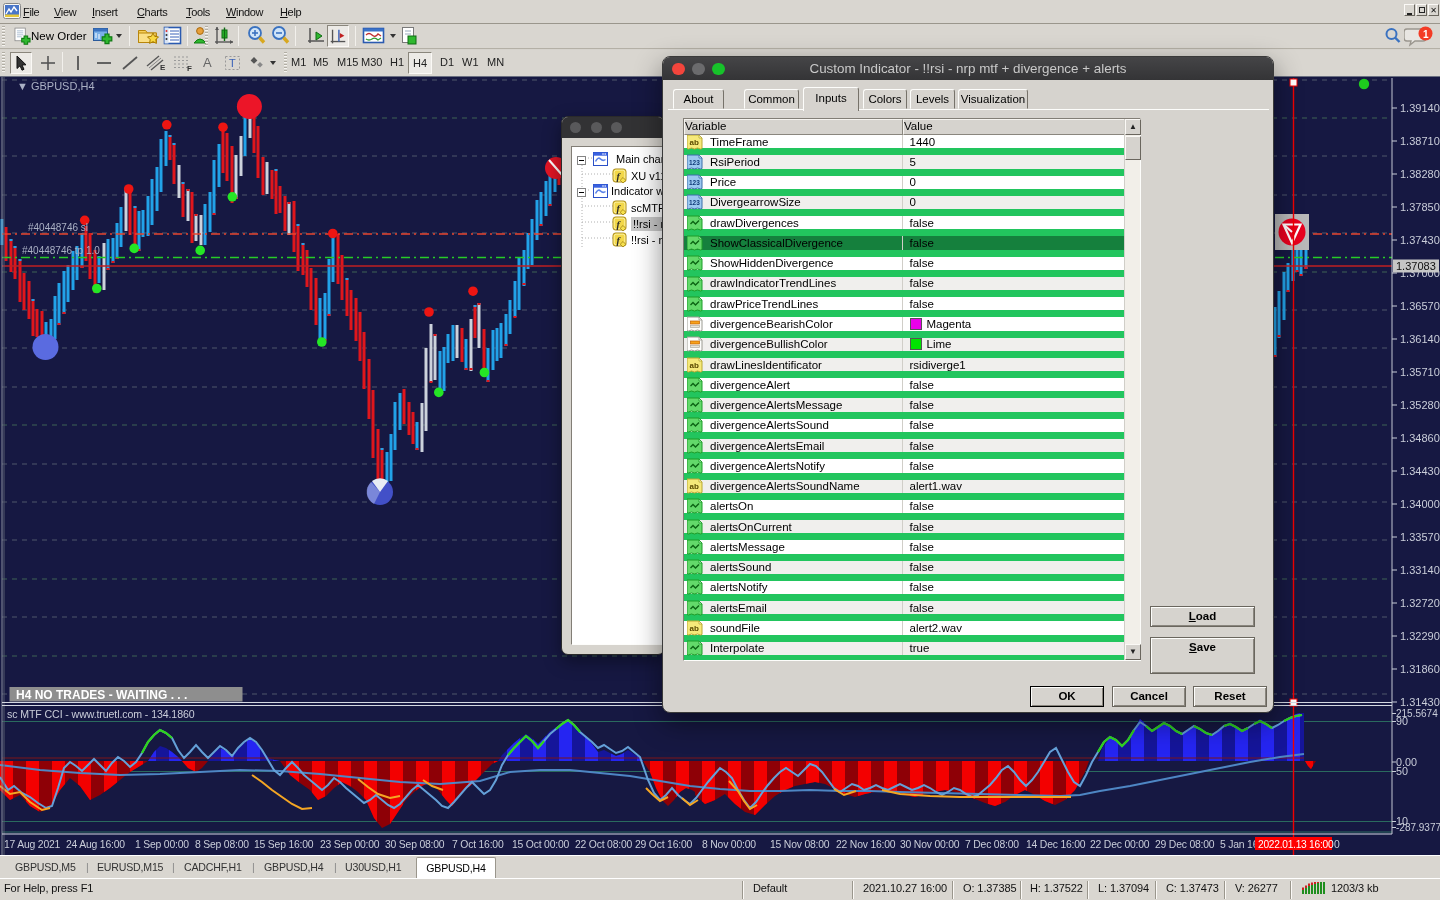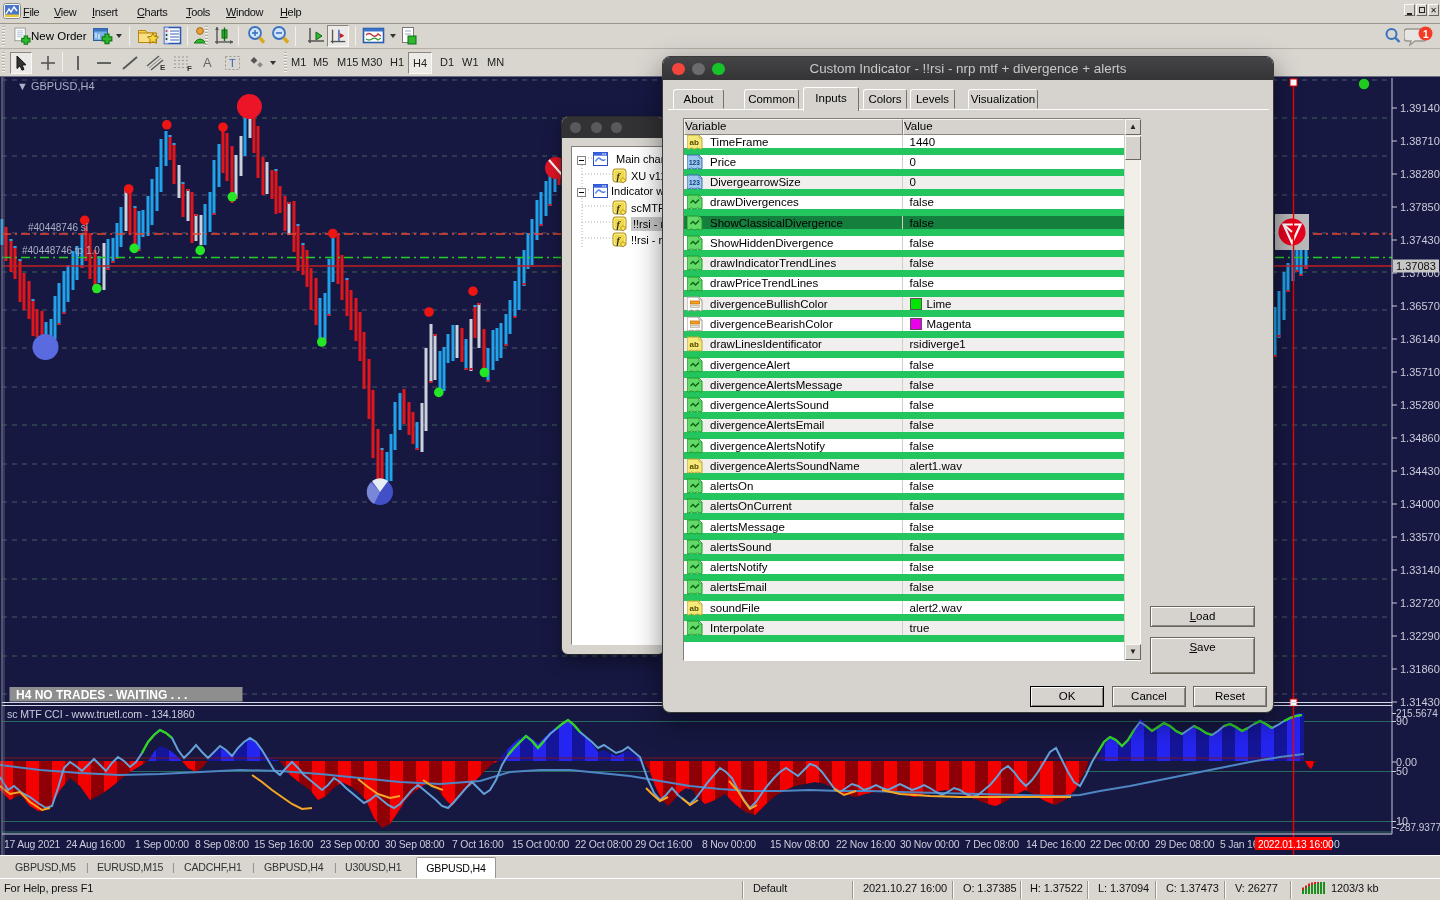--- a/index.html
+++ b/index.html
@@ -35,21 +35,21 @@
 .th { border:1px solid; border-color:#f6f4f0 #8a867e #8a867e #f6f4f0; }
 .trow { display:flex; height:20.27px; font-size:11.5px; border-bottom:7px solid #22c55e; }
 .tc1 { width:219px; display:flex; align-items:center; padding-left:3px; border-right:1px solid #d0cec8; }
 .tc2 { width:222px; display:flex; align-items:center; padding-left:7px; }
 .ticon { width:16px; height:16px; margin-right:7px; display:inline-block; }
 .ticon svg { display:block; }
 .csq { width:12px; height:12px; display:inline-block; margin-right:5px; border:1px solid #555; }
 .vsb { position:absolute; right:0; top:0; width:16px; height:100%; background:#f2efe9; border-left:1px solid #d0cec8; }
 .sbtn { position:absolute; left:0; width:16px; height:16px; background:#d6d3ce; border:1px solid; border-color:#fbf9f6 #6a665e #6a665e #fbf9f6; font-size:8px; text-align:center; line-height:14px; color:#222; }
 .sthumb { position:absolute; left:0; top:17px; width:16px; height:24px; background:#d6d3ce; border:1px solid; border-color:#fbf9f6 #6a665e #6a665e #fbf9f6; }
-.dbtn { position:absolute; background:#d6d3ce; border:1px solid #6a665e; box-shadow:inset 1px 1px 0 #fdfdfb, inset -1px -1px 0 #8a867e; font-size:11.5px; text-align:center; color:#000; }
+.dbtn { position:absolute; background:#d6d3ce; border:1px solid #6a665e; box-shadow:inset 1px 1px 0 #fdfdfb, inset -1px -1px 0 #8a867e; font-size:11.5px; text-align:center; color:#000;font-weight:bold; }
 .dbtn u { text-decoration:underline; }
 
 
 .swin { position:absolute; left:561px; top:116px; width:104px; height:539px; background:#d7d4ce; border:1px solid #2a2a2a; border-radius:7px 7px 7px 7px; box-shadow:0 6px 18px rgba(0,0,0,0.4); }
 .stitle { position:absolute; left:0; top:0; width:100%; height:21px; background:#323234; border-radius:6px 6px 0 0; }
 .sc { position:absolute; top:5px; width:11px; height:11px; border-radius:50%; background:#59595b; }
 .streebox { position:absolute; left:9px; top:29px; right:0; bottom:9px; background:#fff; border:1px solid; border-color:#827e76 #fdfdfb #fdfdfb #827e76; overflow:hidden; }
 .titem { position:absolute; height:16px; font-size:11px; color:#000; white-space:nowrap; display:flex; align-items:center; }
 </style></head>
 <body>
@@ -902,21 +902,21 @@
  <div class="dtitle"></div>
  <span class="tl" style="left:9px;background:#f3453c"></span>
  <span class="tl" style="left:29px;background:#6b6b6d"></span>
  <span class="tl" style="left:49px;background:#17c22a"></span>
  <div class="dtext">Custom Indicator - !!rsi - nrp mtf + divergence + alerts</div>
  <div class="tabs">
   <div class="tab" style="width:51px;margin-right:20px">About</div>
   <div class="tab" style="width:55px;margin-right:4px">Common</div>
   <div class="tab active" style="width:56px;margin-right:4px">Inputs</div>
   <div class="tab" style="width:44px;margin-right:3px">Colors</div>
-  <div class="tab" style="width:45px;margin-right:13px">Levels</div>
+  <div class="tab" style="width:45px;margin-right:3px">Levels</div>
   <div class="tab" style="width:70px">Visualization</div>
  </div>
  <div class="tabbase"></div>
  <div class="dtable">
   <div class="thead">
         <div class="th" style="width:219px">Variable</div>
         <div class="th" style="width:223px">Value</div>
       </div>
   <div style="position:absolute;left:0;top:16px;right:16px;bottom:0;overflow:hidden">
   <div class="trow" style="background:#ffffff">
@@ -925,42 +925,55 @@
               <svg width="16" height="16" viewBox="0 0 16 16">
                 <path d="M2 1h10l3 3v10.5q-1.5 1-3 0t-3 0-3 0-3 0q-1.5 1-3 0V1z" fill="#f5e97a" stroke="#b8a832" stroke-width="1"></path>
                 <path d="M12 1v3h3z" fill="#fffbd0" stroke="#b8a832" stroke-width="0.8"></path>
                 <text x="2.5" y="11" style="font:bold 8px 'Liberation Sans'" fill="#5a4a00">ab</text>
               </svg>
             </span>
             <span class="tname">TimeFrame</span>
           </div>
           <div class="tc2">1440</div>
         </div>
-        <div class="trow" style="background:#ffffff">
+        <div class="trow" style="background:#f0efed">
           <div class="tc1">
             <span class="ticon">
               <svg width="16" height="16" viewBox="0 0 16 16">
                 <path d="M2 1h10l3 3v10.5q-1.5 1-3 0t-3 0-3 0-3 0q-1.5 1-3 0V1z" fill="#9cc8f0" stroke="#3a6ea8" stroke-width="1"></path>
                 <path d="M12 1v3h3z" fill="#d8ecff" stroke="#3a6ea8" stroke-width="0.8"></path>
                 <text x="2" y="11" style="font:bold 6.5px 'Liberation Sans'" fill="#123c78">123</text>
               </svg>
             </span>
-            <span class="tname">Price</span>
-          </div>
-          <div class="tc2">0</div>
-        </div>
-        <div class="trow" style="background:#f0efed">
+            <span class="tname">RsiPeriod</span>
+          </div>
+          <div class="tc2">5</div>
+        </div>
+        <div class="trow" style="background:#ffffff">
           <div class="tc1">
             <span class="ticon">
               <svg width="16" height="16" viewBox="0 0 16 16">
                 <path d="M2 1h10l3 3v10.5q-1.5 1-3 0t-3 0-3 0-3 0q-1.5 1-3 0V1z" fill="#9cc8f0" stroke="#3a6ea8" stroke-width="1"></path>
                 <path d="M12 1v3h3z" fill="#d8ecff" stroke="#3a6ea8" stroke-width="0.8"></path>
                 <text x="2" y="11" style="font:bold 6.5px 'Liberation Sans'" fill="#123c78">123</text>
               </svg>
             </span>
+            <span class="tname">Price</span>
+          </div>
+          <div class="tc2">0</div>
+        </div>
+        <div class="trow" style="background:#f0efed">
+          <div class="tc1">
+            <span class="ticon">
+              <svg width="16" height="16" viewBox="0 0 16 16">
+                <path d="M2 1h10l3 3v10.5q-1.5 1-3 0t-3 0-3 0-3 0q-1.5 1-3 0V1z" fill="#9cc8f0" stroke="#3a6ea8" stroke-width="1"></path>
+                <path d="M12 1v3h3z" fill="#d8ecff" stroke="#3a6ea8" stroke-width="0.8"></path>
+                <text x="2" y="11" style="font:bold 6.5px 'Liberation Sans'" fill="#123c78">123</text>
+              </svg>
+            </span>
             <span class="tname">DivergearrowSize</span>
           </div>
           <div class="tc2">0</div>
         </div>
         <div class="trow" style="background:#ffffff">
           <div class="tc1">
             <span class="ticon">
               <svg width="16" height="16" viewBox="0 0 16 16">
                 <path d="M2 1h10l3 3v10.5q-1.5 1-3 0t-3 0-3 0-3 0q-1.5 1-3 0V1z" fill="#63d96a" stroke="#1d9c28" stroke-width="1"></path>
                 <path d="M12 1v3h3z" fill="#c8f5c8" stroke="#1d9c28" stroke-width="0.8"></path>
@@ -1016,47 +1029,47 @@
               <svg width="16" height="16" viewBox="0 0 16 16">
                 <path d="M2 1h10l3 3v10.5q-1.5 1-3 0t-3 0-3 0-3 0q-1.5 1-3 0V1z" fill="#63d96a" stroke="#1d9c28" stroke-width="1"></path>
                 <path d="M12 1v3h3z" fill="#c8f5c8" stroke="#1d9c28" stroke-width="0.8"></path>
                 <path d="M3.5 9 L6 6.5 L8.5 9 L12 5.5" fill="none" stroke="#0c6414" stroke-width="1.4"></path>
               </svg>
             </span>
             <span class="tname">drawPriceTrendLines</span>
           </div>
           <div class="tc2">false</div>
         </div>
-        <div class="trow" style="background:#f0efed">
+        <div class="trow" style="background:#ffffff">
           <div class="tc1">
             <span class="ticon">
               <svg width="16" height="16" viewBox="0 0 16 16">
                 <path d="M2 1h10l3 3v10.5q-1.5 1-3 0t-3 0-3 0-3 0q-1.5 1-3 0V1z" fill="#fdfdfb" stroke="#9a9a92" stroke-width="1"></path>
                 <path d="M12 1v3h3z" fill="#fff" stroke="#9a9a92" stroke-width="0.8"></path>
                 <rect x="3.5" y="5" width="9" height="3" fill="#f6a21c" stroke="#c06000" stroke-width="0.7"></rect>
                 <rect x="3.5" y="9.5" width="9" height="2" fill="#e8e4da" stroke="#b0aca0" stroke-width="0.7"></rect>
               </svg>
             </span>
-            <span class="tname">divergenceBullishColor</span>
-          </div>
-          <div class="tc2"><span class="csq" style="background:#00e400"></span>Lime</div>
-        </div>
-        <div class="trow" style="background:#ffffff">
+            <span class="tname">divergenceBearishColor</span>
+          </div>
+          <div class="tc2"><span class="csq" style="background:#ea00ea"></span>Magenta</div>
+        </div>
+        <div class="trow" style="background:#f0efed">
           <div class="tc1">
             <span class="ticon">
               <svg width="16" height="16" viewBox="0 0 16 16">
                 <path d="M2 1h10l3 3v10.5q-1.5 1-3 0t-3 0-3 0-3 0q-1.5 1-3 0V1z" fill="#fdfdfb" stroke="#9a9a92" stroke-width="1"></path>
                 <path d="M12 1v3h3z" fill="#fff" stroke="#9a9a92" stroke-width="0.8"></path>
                 <rect x="3.5" y="5" width="9" height="3" fill="#f6a21c" stroke="#c06000" stroke-width="0.7"></rect>
                 <rect x="3.5" y="9.5" width="9" height="2" fill="#e8e4da" stroke="#b0aca0" stroke-width="0.7"></rect>
               </svg>
             </span>
-            <span class="tname">divergenceBearishColor</span>
-          </div>
-          <div class="tc2"><span class="csq" style="background:#ea00ea"></span>Magenta</div>
+            <span class="tname">divergenceBullishColor</span>
+          </div>
+          <div class="tc2"><span class="csq" style="background:#00e400"></span>Lime</div>
         </div>
         <div class="trow" style="background:#f0efed">
           <div class="tc1">
             <span class="ticon">
               <svg width="16" height="16" viewBox="0 0 16 16">
                 <path d="M2 1h10l3 3v10.5q-1.5 1-3 0t-3 0-3 0-3 0q-1.5 1-3 0V1z" fill="#f5e97a" stroke="#b8a832" stroke-width="1"></path>
                 <path d="M12 1v3h3z" fill="#fffbd0" stroke="#b8a832" stroke-width="0.8"></path>
                 <text x="2.5" y="11" style="font:bold 8px 'Liberation Sans'" fill="#5a4a00">ab</text>
               </svg>
             </span>

